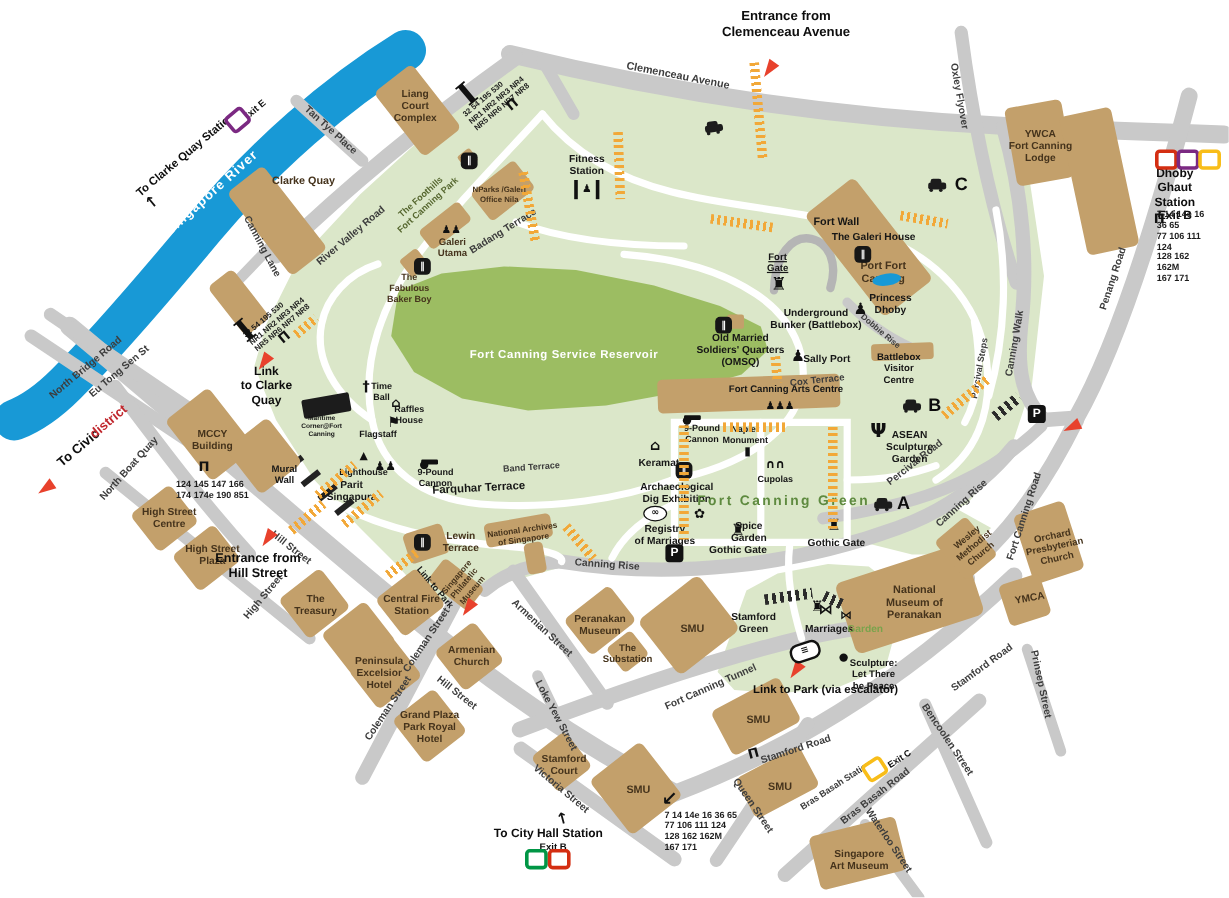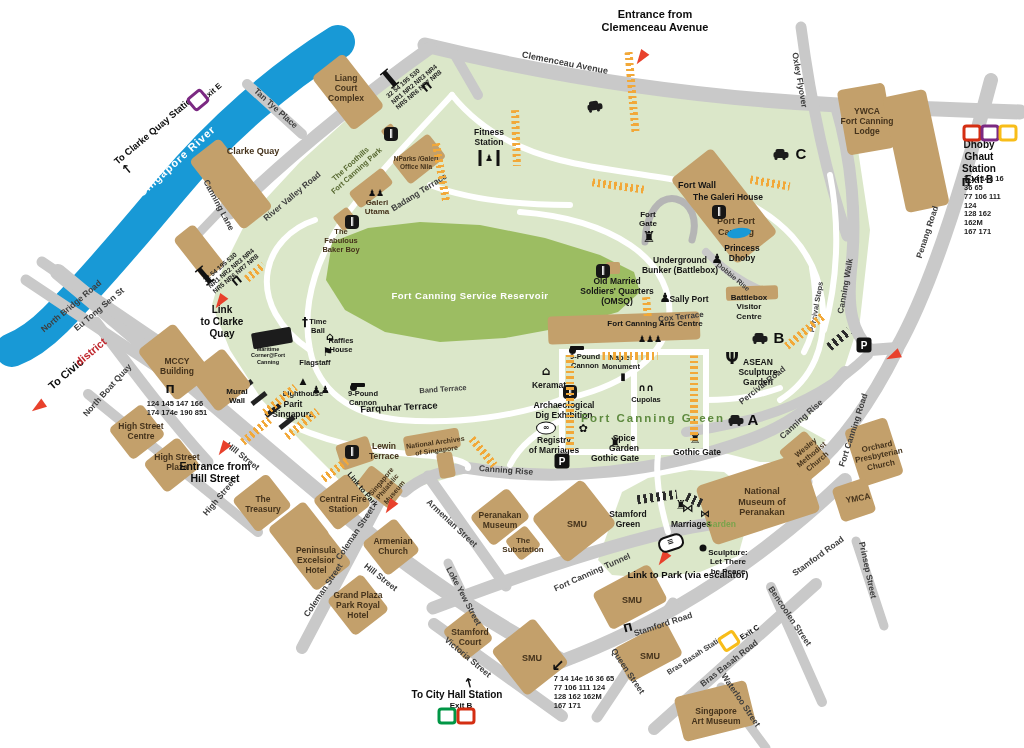--- a/index.html
+++ b/index.html
@@ -261,21 +261,21 @@
 Utama</div>
       <div class="lbl bldg" style="left: 416px; top: 163px; font-size: 6.5px; transform: translate(-50%, -50%) rotate(0deg);">NParks /Galeri
 Office    Nila</div>
       <div class="lbl olive" style="left: 354px; top: 168px; font-size: 7.5px; transform: translate(-50%, -50%) rotate(-42deg);">The Foothills
 Fort Canning Park</div>
       <div class="lbl feat" style="left: 489px; top: 137px; transform: translate(-50%, -50%) rotate(0deg);">Fitness
 Station</div>
       <div class="lbl feat" style="left: 742px; top: 253px; transform: translate(-50%, -50%) rotate(0deg);">Princess
 Dhoby</div>
       <div class="lbl feat" style="left: 697px; top: 185px; font-size: 9px; transform: translate(-50%, -50%) rotate(0deg);">Fort Wall</div>
-      <div class="lbl feat" style="left: 648px; top: 219px; font-size: 8px; transform: translate(-50%, -50%) rotate(0deg);">Fort
+      <div class="lbl feat" style="left: 648px; top: 219px; font-size: 8px; transform: translate(-50%, -50%) rotate(0deg); text-decoration: underline;">Fort
 Gate</div>
       <div class="lbl feat" style="left: 680px; top: 265px; transform: translate(-50%, -50%) rotate(0deg);">Underground
 Bunker (Battlebox)</div>
       <div class="lbl feat" style="left: 617px; top: 291px; transform: translate(-50%, -50%) rotate(0deg);">Old Married
 Soldiers' Quarters
 (OMSQ)</div>
       <div class="lbl feat" style="left: 689px; top: 299px; transform: translate(-50%, -50%) rotate(0deg);">Sally Port</div>
       <div class="lbl reservoir" style="left: 470px; top: 296px; transform: translate(-50%, -50%) rotate(0deg);">Fort Canning Service Reservoir</div>
       <div class="lbl feat" style="left: 318px; top: 327px; font-size: 7.5px; transform: translate(-50%, -50%) rotate(0deg);">Time
 Ball</div>

